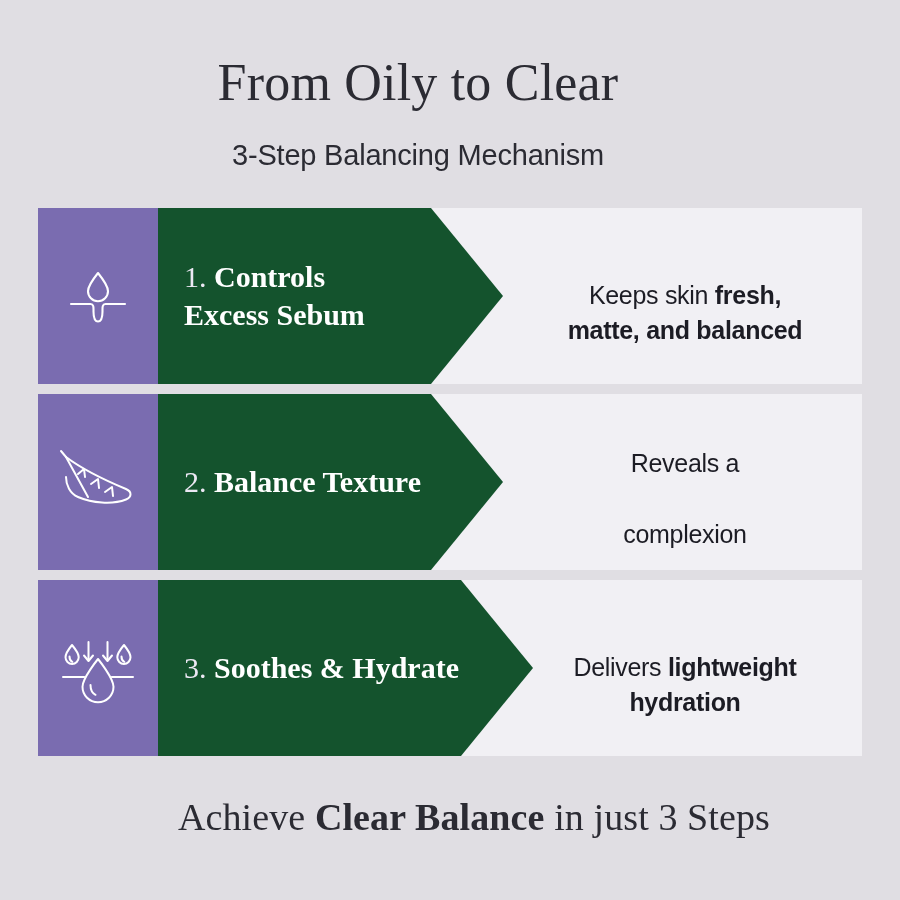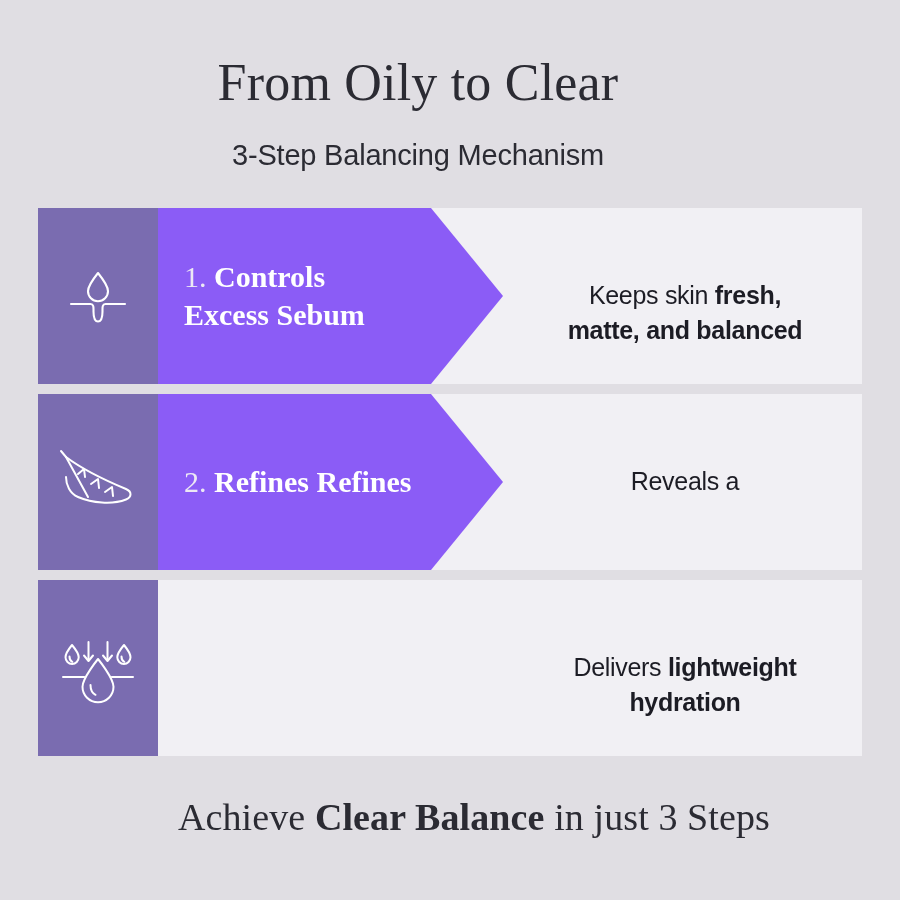--- a/index.html
+++ b/index.html
@@ -74,21 +74,21 @@
     z-index: 3;
   }
   .icon-band svg { display: block; }
 
   
   .arrow {
     position: absolute;
     left: 120px; top: 0;
     width: 345px;
     height: 176px;
-    background: #8b5cf6;
+    background: #14532d;
     -webkit-clip-path: polygon(0 0, calc(100% - 72px) 0, 100% 50%, calc(100% - 72px) 100%, 0 100%);
     clip-path: polygon(0 0, calc(100% - 72px) 0, 100% 50%, calc(100% - 72px) 100%, 0 100%);
     z-index: 2;
     display: flex;
     align-items: center;
   }
   .row-3 .arrow { width: 375px; }
 
   .step-title {
     font-family: "Liberation Serif", serif;
@@ -183,24 +183,24 @@
             <path d="M8 10 C24 22 44 32 68 42 C74 44.5 74 50 68 52.5 C54 58 34 56 20 50 C12 46.5 8 38 8 30"></path>
             <path d="M8 10 L30 50"></path>
             <path d="M20 27 L26 22 L27 30"></path>
             <path d="M33 37 L40 32 L41 41"></path>
             <path d="M47 45 L54 40 L55 49"></path>
             <path d="M8 10 L3 4"></path>
           </svg>
         </span>
       </div>
       <div class="arrow">
-        <div class="step-title"><span class="step-num">2.</span> <span>Refines Refines</span></div>
+        <div class="step-title"><span class="step-num">2.</span> <span>Balance Texture</span></div>
       </div>
       <div class="benefit">
-        <div class="benefit-text"><span>Reveals a</span><br><br></div>
+        <div class="benefit-text"><span>Reveals a</span><br><br><span>complexion</span></div>
       </div>
     </div>
 
     <div class="row row-3">
       <div class="icon-band">
         <span>
           <svg width="80" height="78" viewBox="0 0 80 78" fill="none" stroke="#ffffff" stroke-width="2" stroke-linecap="round" stroke-linejoin="round">
             <path d="M14 16 C14 16 7.5 24 7.5 28.3 A6.6 6.6 0 0 0 20.7 28.3 C20.7 24 14 16 14 16 Z"></path>
             <path d="M11.5 27.5 C11.5 30 12.4 32 14.3 32.8"></path>
             <path d="M66 16 C66 16 59.3 24 59.3 28.3 A6.6 6.6 0 0 0 72.5 28.3 C72.5 24 66 16 66 16 Z"></path>
@@ -209,20 +209,23 @@
             <path d="M26 26.5 L30.5 32 L35 26.5"></path>
             <path d="M49.5 13 L49.5 31"></path>
             <path d="M45 26.5 L49.5 32 L54 26.5"></path>
             <path d="M40 30 C40 30 24.5 49 24.5 57.8 A15.5 15.5 0 0 0 55.5 57.8 C55.5 49 40 30 40 30 Z"></path>
             <path d="M32.5 56 C32.5 60.5 34 64 37.5 65.8"></path>
             <path d="M5 48 L26.2 48"></path>
             <path d="M53.8 48 L75 48"></path>
           </svg>
         </span>
       </div>
+      <div class="arrow">
+        <div class="step-title"><span class="step-num">3.</span> <span>Soothes &amp; Hydrate</span></div>
+      </div>
       <div class="benefit">
         <div class="benefit-text"><span>Delivers </span><b>lightweight</b><br><b>hydration</b><br></div>
       </div>
     </div>
 
   </div>
 
   <div class="footer">
     <div class="footer-text"><span>Achieve </span><b>Clear Balance</b><span> in just 3 Steps</span></div>
   </div>

